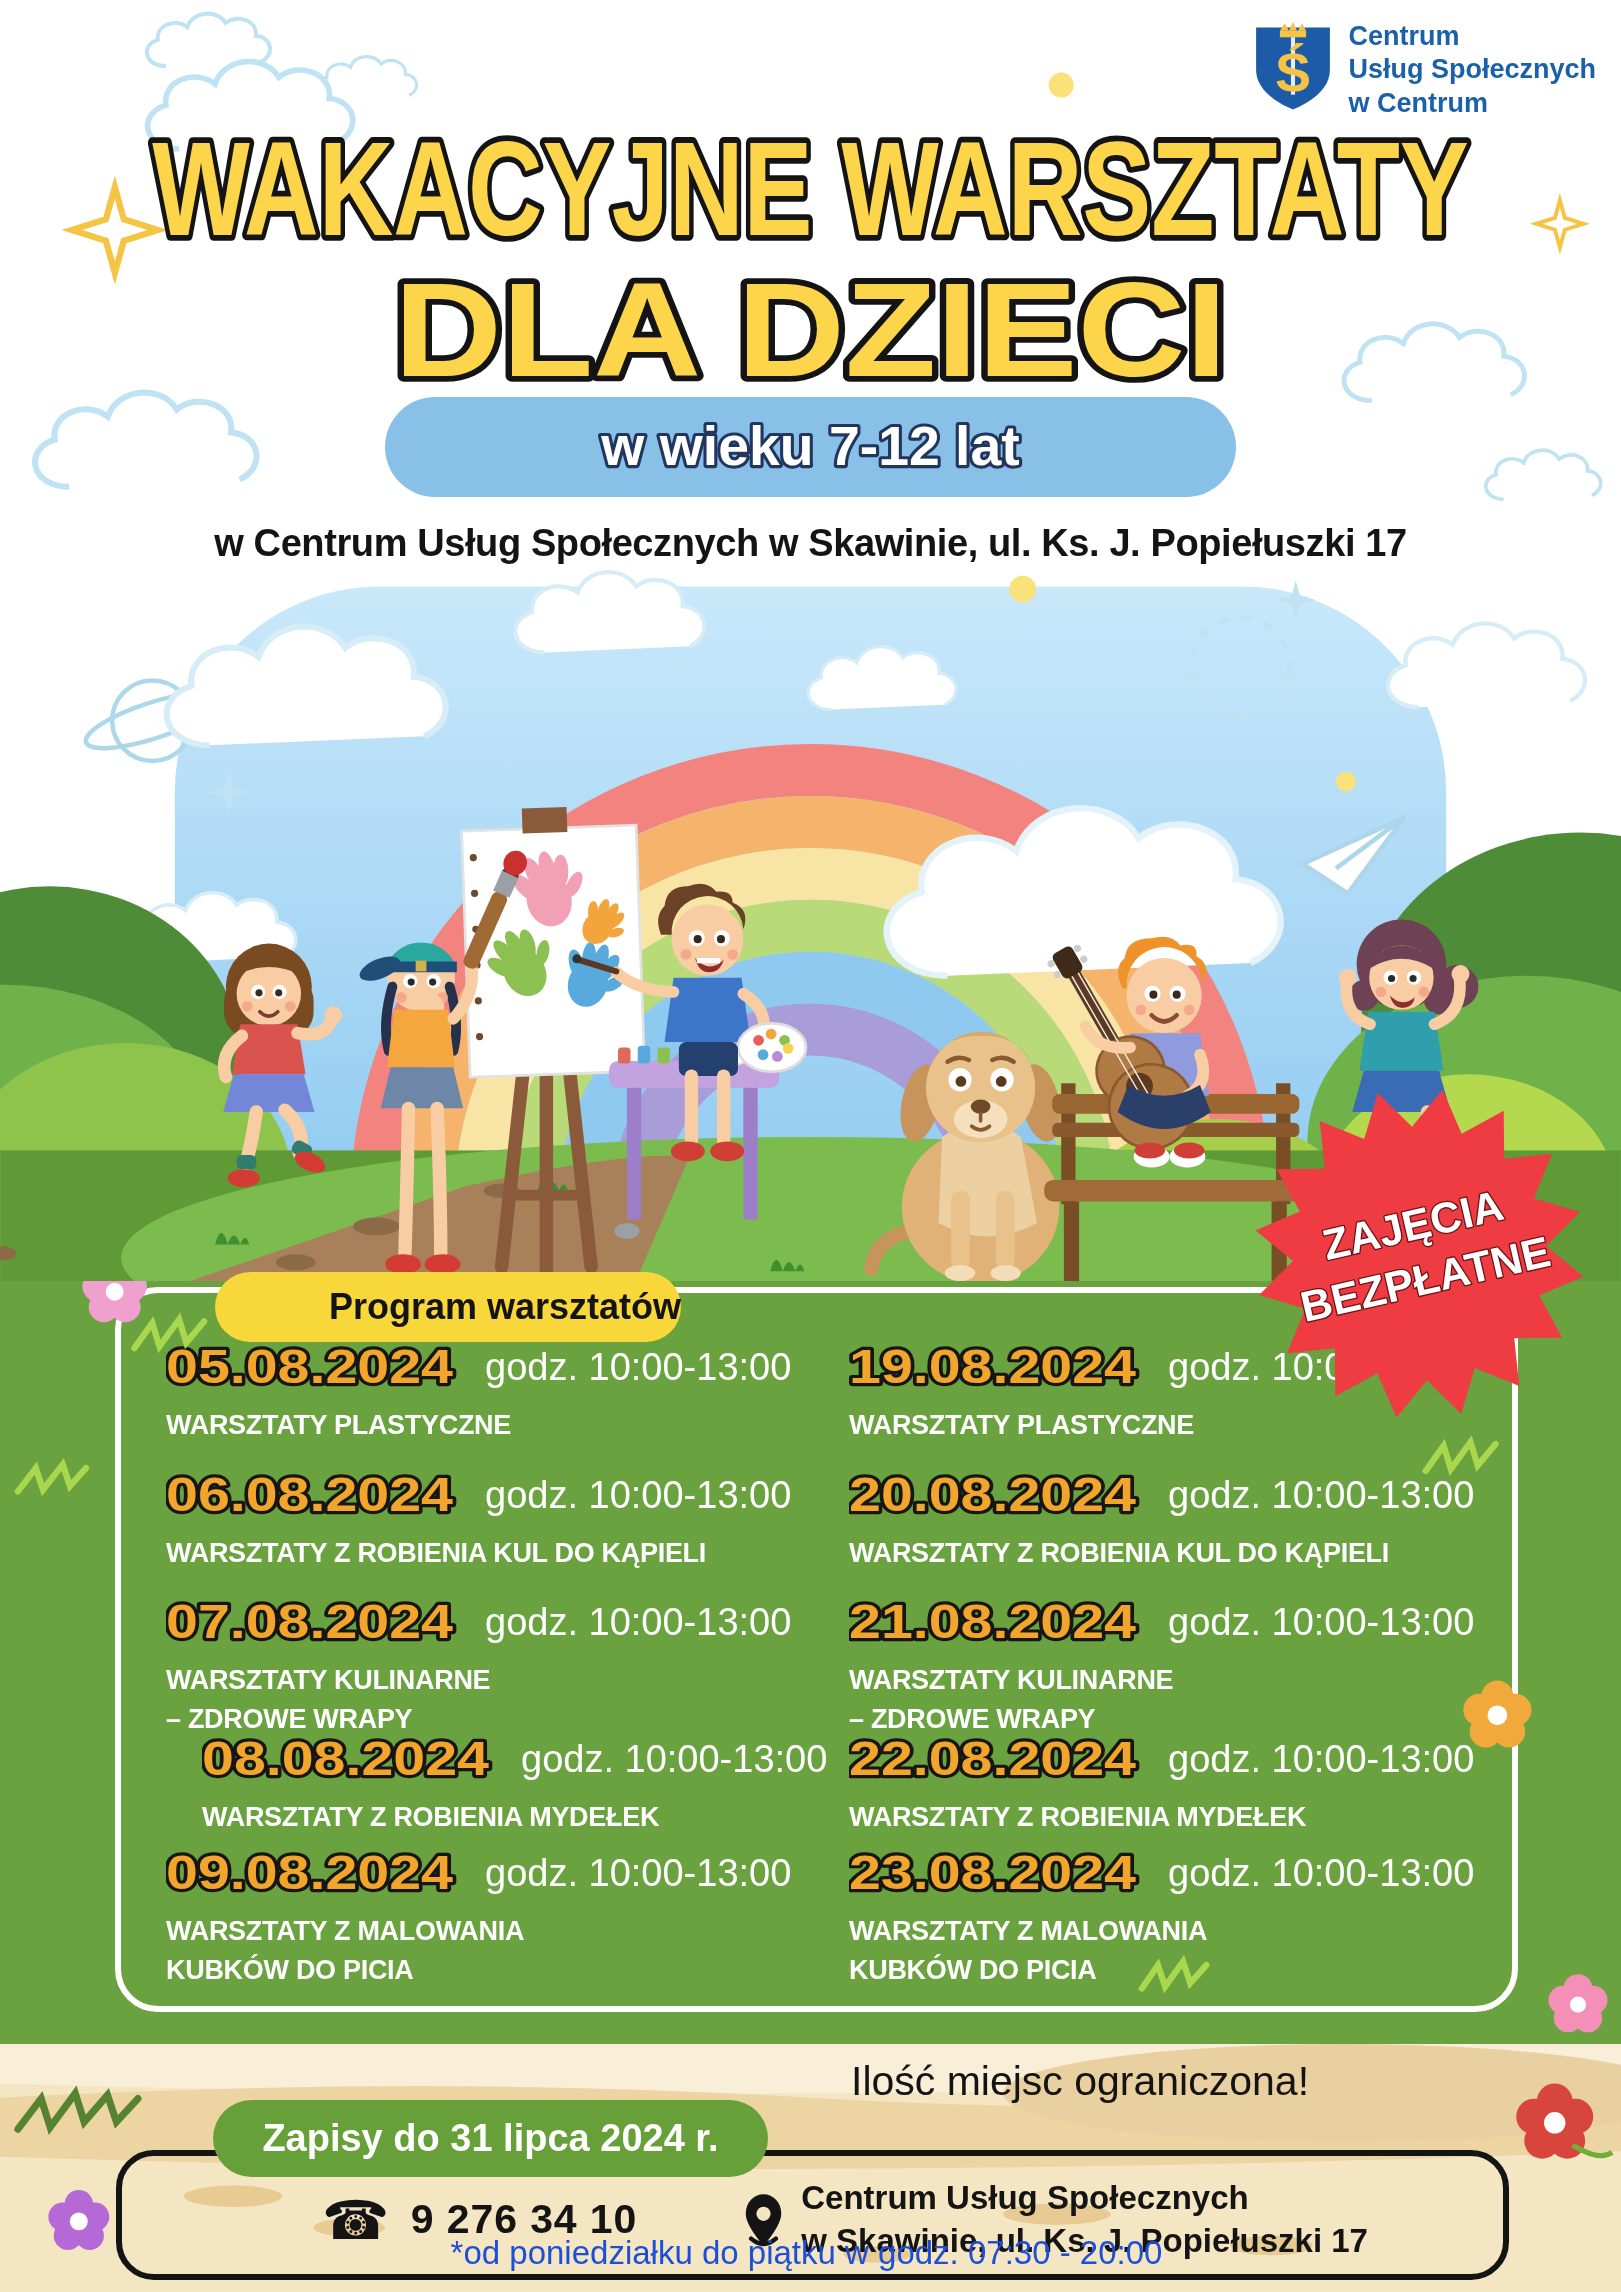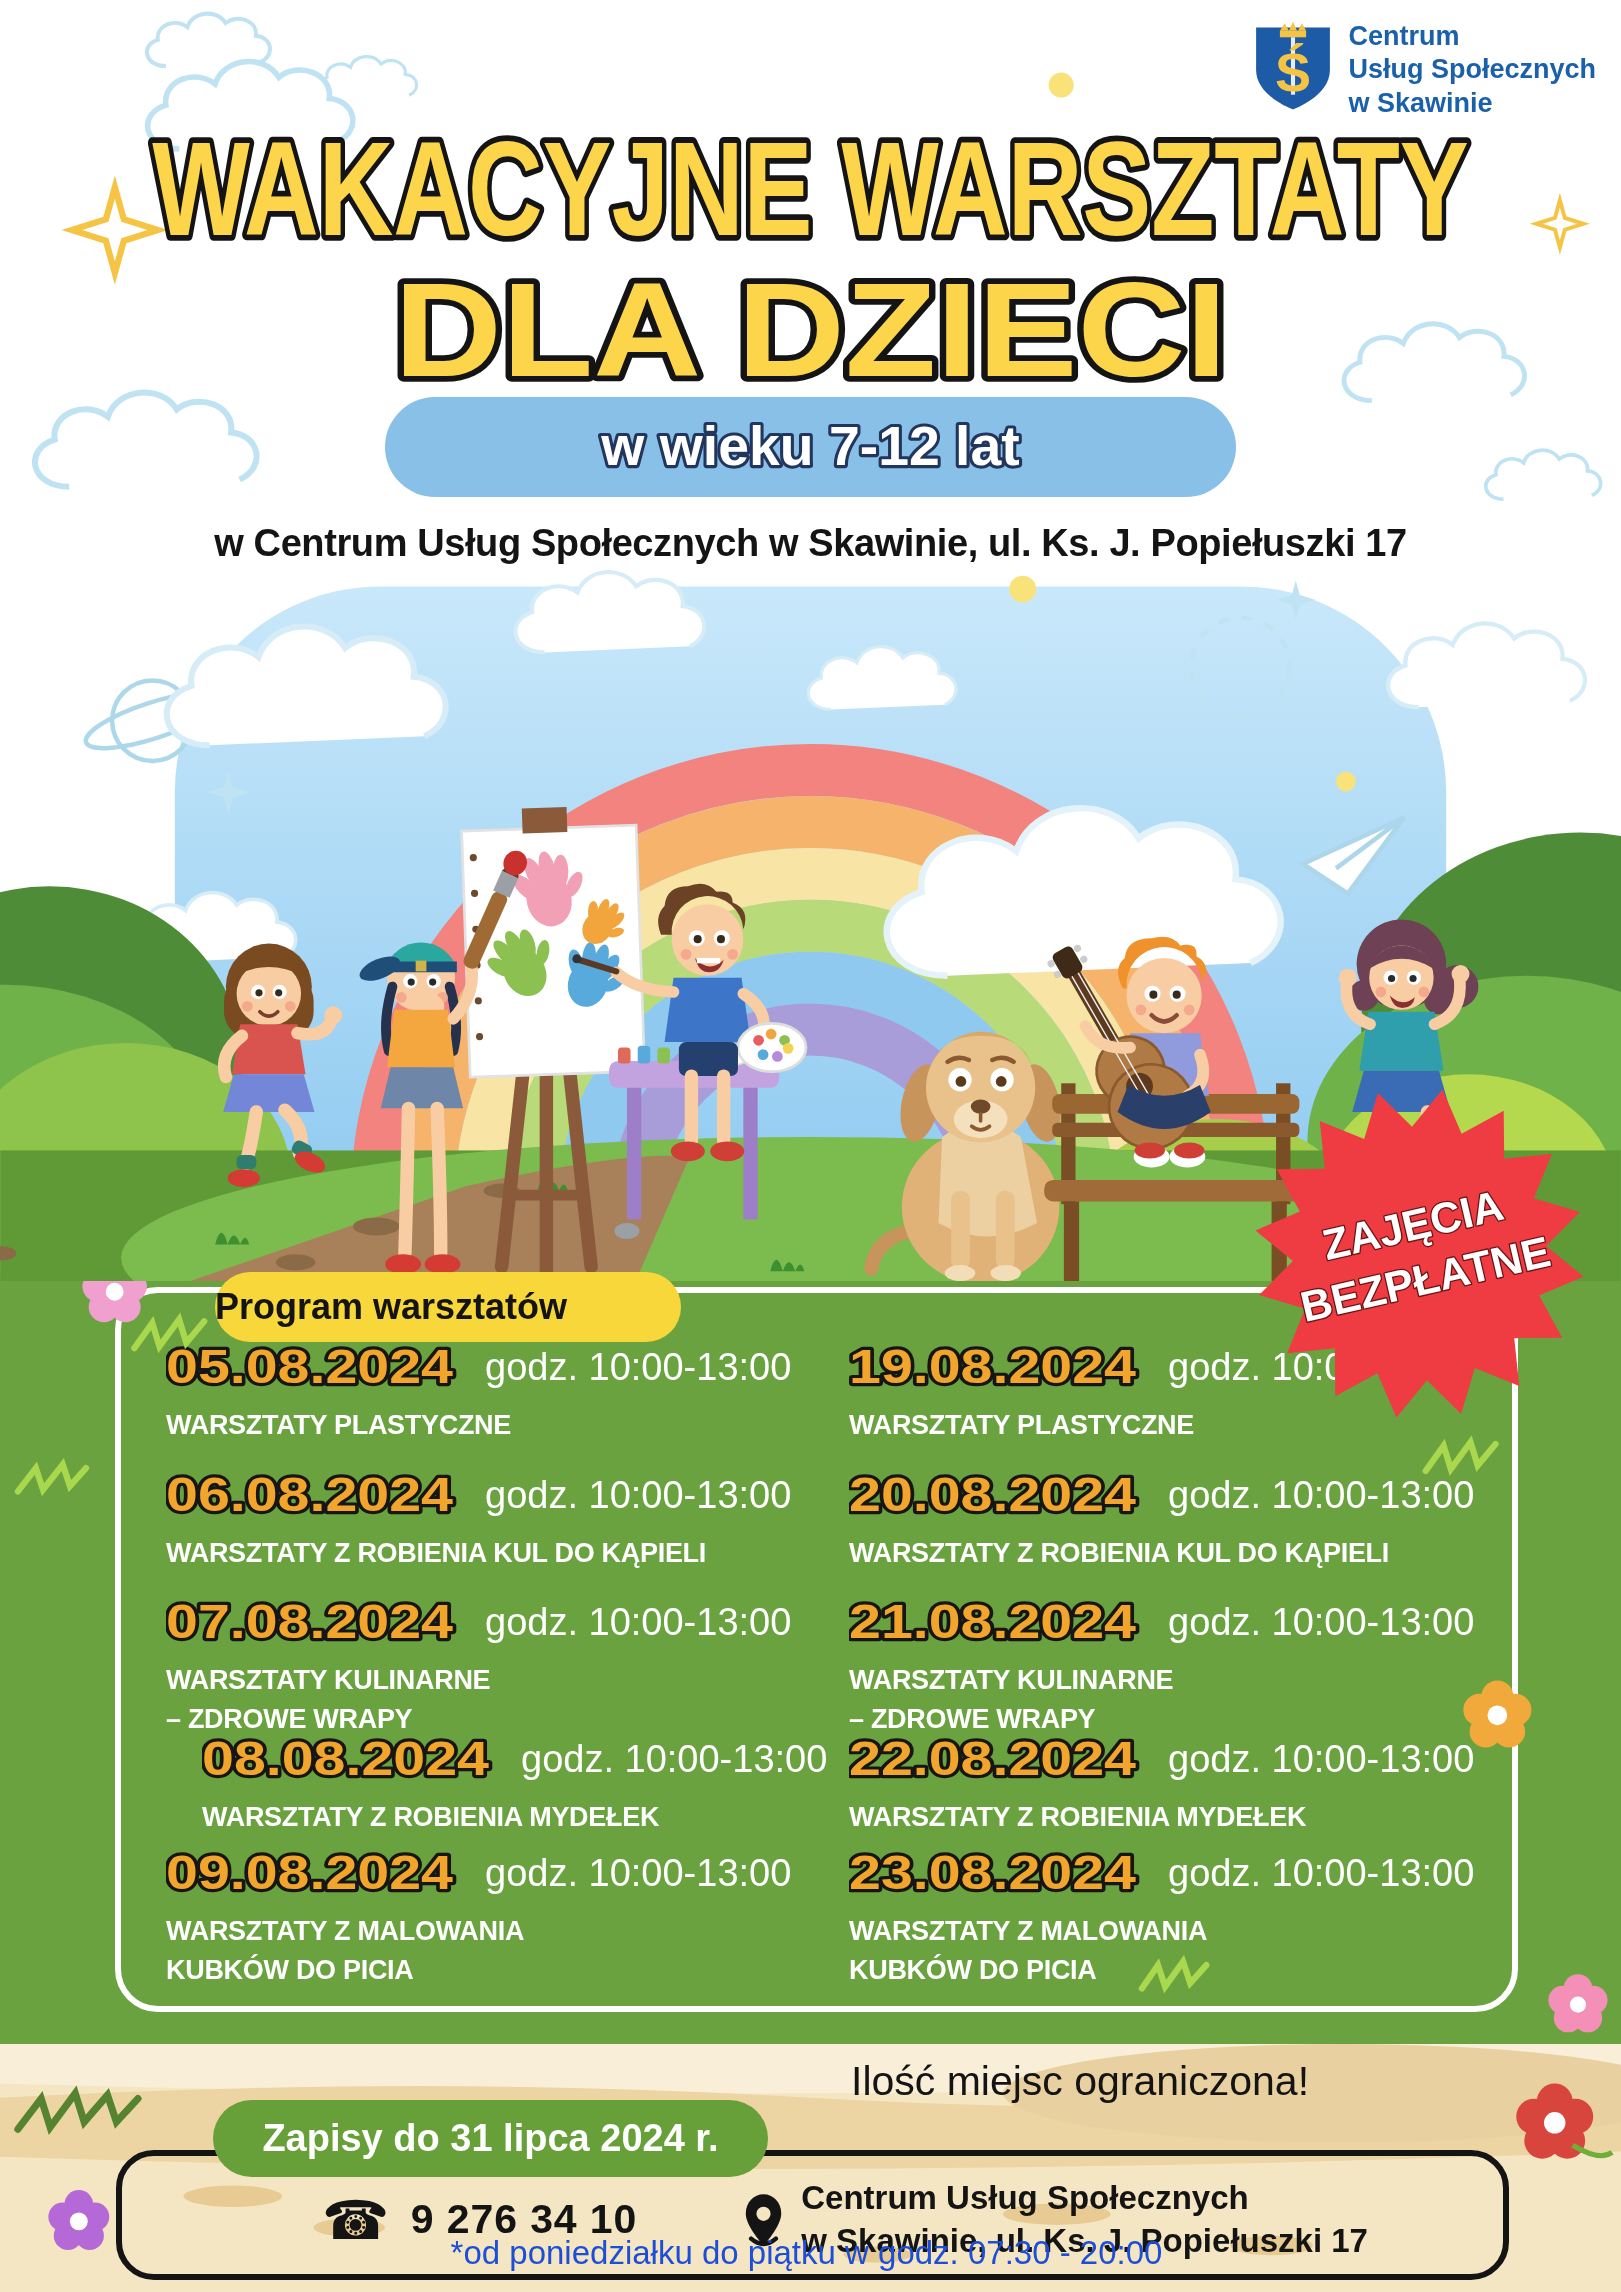--- a/index.html
+++ b/index.html
@@ -14,21 +14,21 @@
   .logo-text{color:#1a60aa;font-weight:bold;font-size:27px;line-height:1.25;}
   .age-pill{left:385px;top:397px;width:851px;height:100px;border-radius:50px;background:#89c0e8;z-index:5;}
   .subtitle{left:0;top:522px;width:1621px;text-align:center;font-size:38px;font-weight:bold;color:#141414;
             letter-spacing:-0.4px;z-index:5;}
 
   
   .program{left:0;top:1281px;width:1621px;height:763px;background:#6aa23f;z-index:3;}
   .program-box{position:absolute;left:115px;top:6.3px;width:1391px;height:713px;border:6.3px solid #ffffff;
                border-radius:43px;}
   .program-pill{position:absolute;left:215px;top:-9px;width:466px;height:70px;background:#f8d73a;
-                border-radius:36px;display:flex;align-items:center;justify-content:flex-start;z-index:4;}
+                border-radius:36px;display:flex;align-items:center;justify-content:flex-end;z-index:4;}
   .program-pill span{font-size:36px;font-weight:bold;color:#141414;}
   .sched-row{position:absolute;width:708px;}
   .sched-head{display:flex;align-items:center;}
   .sched-time{color:#ffffff;font-size:38px;margin-left:23px;white-space:nowrap;}
   .sched-title{margin-top:10.7px;color:#ffffff;font-size:27px;font-weight:bold;line-height:1.45;letter-spacing:-0.3px;}
   .badge{position:absolute;left:1245px;top:-202px;width:349px;height:349px;z-index:7;}
 
   
   .footer{left:0;top:2044px;width:1621px;height:249px;background:#f5e6c3;z-index:4;}
   .limited{position:absolute;left:851px;top:14.3px;font-size:41px;font-weight:normal;color:#141414;}
@@ -70,21 +70,21 @@
     <svg width="82" height="99" viewBox="-50 -55 100 115">
       <path d="M-45,-50 h90 v52 c0,32 -45,48 -45,48 c0,0 -45,-16 -45,-48 Z" fill="#1d5ba6"></path>
       <rect x="-16" y="-46" width="32" height="8" fill="#f6c445"></rect>
       <path d="M-16,-46 l6,-9 l5,9 Z M-5,-46 l5,-11 l5,11 Z M6,-46 l5,-9 l5,9 Z" fill="#f6c445"></path>
       <rect x="-2.5" y="-38" width="5" height="70" fill="#e8edf5"></rect>
       <text x="0" y="28" text-anchor="middle" font-size="66" font-weight="bold" font-family="Liberation Serif, serif" fill="#f6c445">Ś</text>
     </svg>
     <div class="logo-text">
       <div>Centrum</div>
       <div>Usług Społecznych</div>
-      <div>w Skawinie</div>
+      <div>w Centrum</div>
     </div>
   </div>
 
   <svg class="abs" style="left:0;top:0;z-index:2;" width="1621" height="412" viewBox="0 0 1810 460">
     <text x="905" y="262" text-anchor="middle" textLength="1470" lengthAdjust="spacingAndGlyphs" font-size="150" font-weight="bold" fill="#fcd54b" stroke="#141414" stroke-width="13" class="outline-txt">WAKACYJNE WARSZTATY</text>
     <text x="905" y="420" text-anchor="middle" textLength="930" lengthAdjust="spacingAndGlyphs" font-size="150" font-weight="bold" fill="#fcd54b" stroke="#141414" stroke-width="13" class="outline-txt">DLA DZIECI</text>
   </svg>
 
   <div class="abs age-pill">
     <svg width="851" height="100" viewBox="0 0 950 112">

